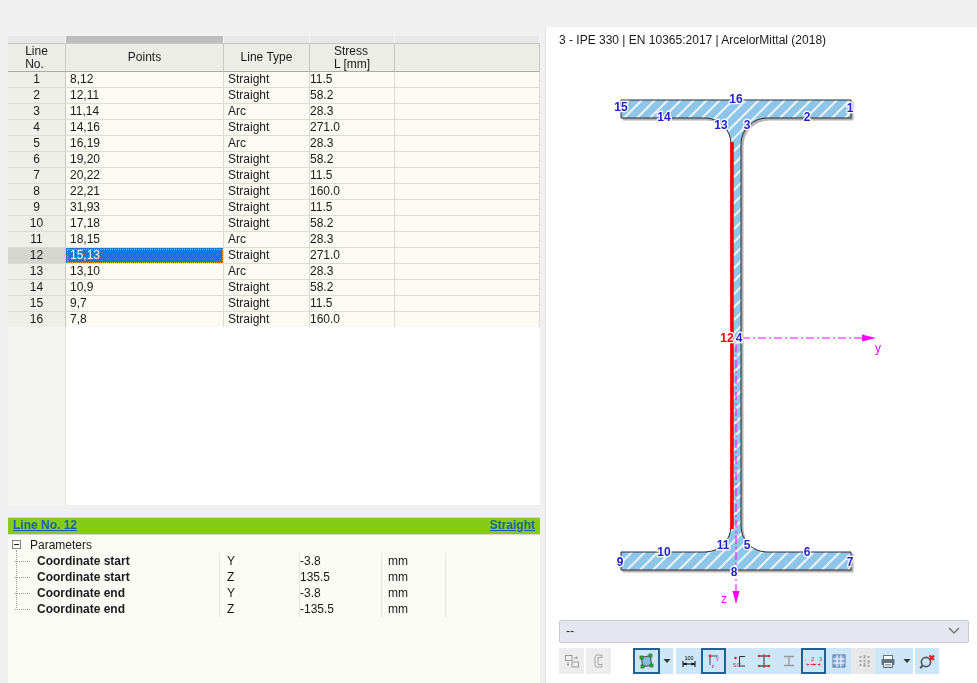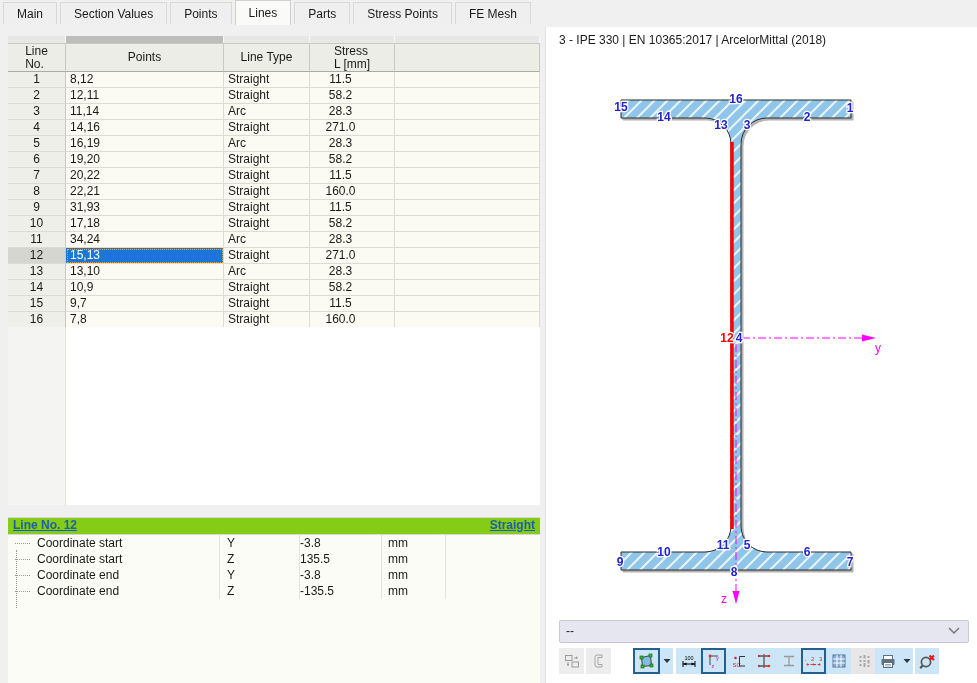--- a/index.html
+++ b/index.html
@@ -17,36 +17,36 @@
   .tband{display:grid;grid-template-columns:58px 158px 86px 85px auto;height:7px;background:#F0F0F0;}
   .tband div{background:#E7E7E7;border-right:1px solid #F7F7F7;}
   .tband div.selcol{background:#BDBDBD;}
   .thead{display:grid;grid-template-columns:58px 158px 86px 85px auto;height:28px;background:#EDEDE8;border-top:1px solid #C9C9C3;}
   .thead .hc{border-right:1px solid #C9C9C3;border-bottom:1px solid #ABABA5;display:flex;align-items:center;
        justify-content:center;text-align:left;white-space:pre-line;line-height:13px;box-sizing:border-box;}
   .trow{display:grid;grid-template-columns:58px 158px 86px 85px auto;height:16px;line-height:15px;background:#FBFBF4;}
   .trow .c{border-right:1px solid #DCDCD4;border-bottom:1px solid #DCDCD4;box-sizing:border-box;overflow:hidden;}
   .trow .cnum{background:#EFEFE9;border-right:1px solid #C9C9C3;text-align:center;}
   .trow .cpts,.trow .ctyp{padding-left:4px;}
-  .trow .clen{text-align:center;padding-right:23px;}
+  .trow .clen{text-align:left;padding-right:23px;}
   .trow.sel .cnum{background:#D6D6D0;}
   .trow.sel .cpts{background:#1E76D4;color:#FFF;outline:1px dotted #E8A33D;outline-offset:-2px;}
   .table-filler{position:absolute;left:8px;top:327px;width:532px;height:178px;background:#FFFFFF;}
   .table-filler .gut{position:absolute;left:0;top:0;width:58px;height:100%;background:#F4F4F2;border-right:1px solid #E4E4DE;box-sizing:border-box;}
   
   .params{position:absolute;left:8px;top:517px;width:532px;height:166px;background:#FCFCF7;}
   .params-header{height:16px;line-height:15px;background:#84cc16;border-top:1px solid #D8D8D2;border-bottom:1px solid #D8D8D2;
        display:flex;justify-content:space-between;padding:0 5px;font-weight:bold;color:#1C5FB0;box-sizing:content-box;text-decoration:underline;}
   .pgrouprow{height:16px;line-height:16px;padding-left:22px;position:relative;margin-top:2px;}
   .pexp{position:absolute;left:4px;top:3px;width:9px;height:9px;border:1px solid #848484;background:#FFF;box-sizing:border-box;}
   .pexp i{position:absolute;left:1px;top:3px;width:5px;height:1px;background:#222;}
   .ptree{position:absolute;left:8px;top:33px;height:58px;border-left:1px dotted #9A9A9A;}
   .prow{display:grid;grid-template-columns:212px 80px 82px 64px auto;height:16px;line-height:16px;}
   .prow .pc{border-right:1px solid #E3E3DB;box-sizing:border-box;}
-  .prow .plbl{padding-left:0;}
+  .prow .plbl{padding-left:0;font-weight:bold;}
   .prow .plbl::before{content:"";display:inline-block;width:15px;margin-left:7px;margin-right:7px;
        border-top:1px dotted #9A9A9A;vertical-align:middle;}
   .prow .paxis{padding-left:7px;}
   .prow .pval{text-align:left;padding-right:5px;}
   .prow .punit{padding-left:6px;}
   
   .viewer{position:absolute;left:545px;top:27px;width:432px;height:656px;background:#FFFFFF;border-left:1px solid #E3E3E3;box-sizing:border-box;}
   .viewer-title{position:absolute;left:13px;top:6px;white-space:nowrap;}
   .drawing{position:absolute;left:4px;top:20px;}
   .combo{position:absolute;left:13px;top:593px;width:410px;height:23px;background:#E6E6F0;border:1px solid #C9C9D6;
@@ -57,21 +57,20 @@
        background:#CDE6F7;border:1px solid #CDE6F7;box-sizing:border-box;}
   .tbtn.pressed{border:2px solid #25618F;}
   .tbtn.disabled{background:#EDEDED;border-color:#EDEDED;}
   .tbtn.disabled2{background:#E7E7E7;border-color:#E7E7E7;}
 </style>
 </head>
 <body>
 
 <div id="app">
 
-  <div class="tabbar"><div class="tab">Main</div><div class="tab">Section Values</div><div class="tab">Points</div><div class="tab active">Lines</div><div class="tab">Parts</div><div class="tab">Stress Points</div><div class="tab">FE Mesh</div></div>
 
   <div class="lines-table">
     <div class="tband">
       <div></div>
       <div class="selcol"></div>
       <div></div>
       <div></div>
       <div></div>
     </div>
     <div class="thead">
@@ -149,21 +148,21 @@
         </div>
         <div class="trow">
           <div class="c cnum">10</div>
           <div class="c cpts">17,18</div>
           <div class="c ctyp">Straight</div>
           <div class="c clen">58.2</div>
           <div class="c "></div>
         </div>
         <div class="trow">
           <div class="c cnum">11</div>
-          <div class="c cpts">34,24</div>
+          <div class="c cpts">18,15</div>
           <div class="c ctyp">Arc</div>
           <div class="c clen">28.3</div>
           <div class="c "></div>
         </div>
         <div class="trow sel">
           <div class="c cnum">12</div>
           <div class="c cpts">15,13</div>
           <div class="c ctyp">Straight</div>
           <div class="c clen">271.0</div>
           <div class="c "></div>
@@ -199,20 +198,26 @@
       </div>
   </div>
   <div class="table-filler">
     <div class="gut"></div>
   </div>
 
   <div class="params">
     <div class="params-header">
       <span>Line No. 12</span>
       <span>Straight</span>
+    </div>
+    <div class="pgrouprow">
+      <span class="pexp">
+          <i></i>
+        </span>
+      <span>Parameters</span>
     </div>
     <div class="ptree"></div>
     <div id="pbody">
         <div class="prow">
           <div class="pc plbl">Coordinate start</div>
           <div class="pc paxis">Y</div>
           <div class="pc pval">-3.8</div>
           <div class="pc punit">mm</div>
           <div class=""></div>
         </div>

